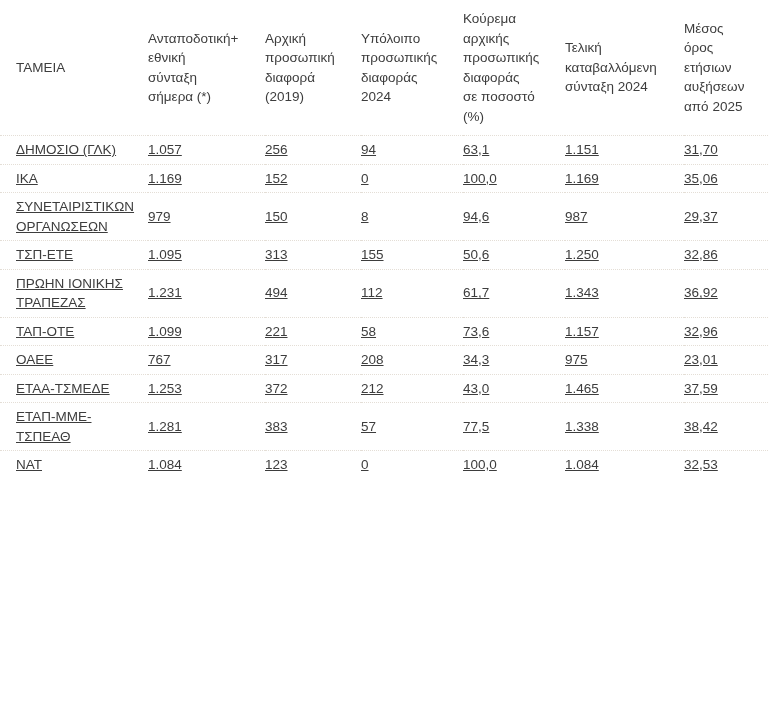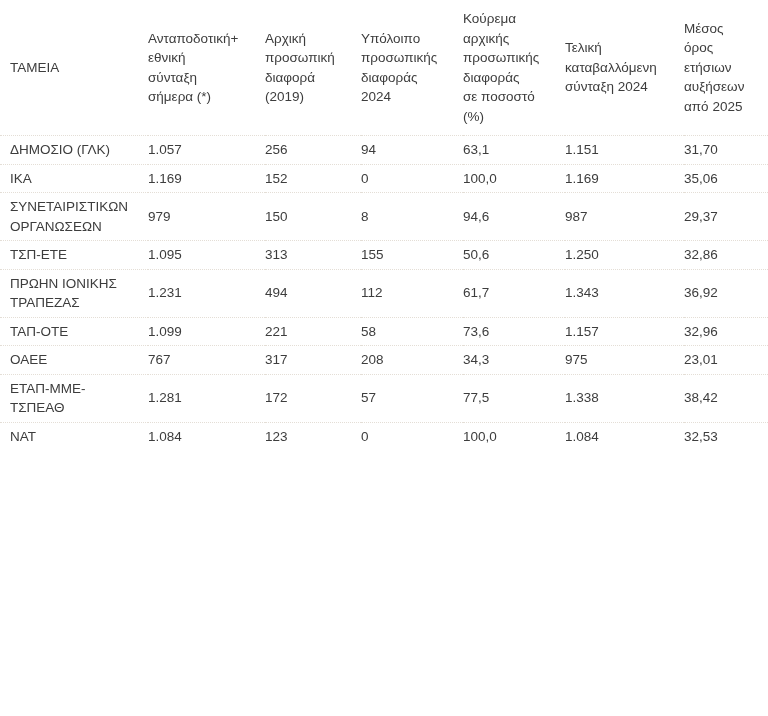--- a/index.html
+++ b/index.html
@@ -34,29 +34,30 @@
   thead th {
     white-space: pre-line;
     padding-top: 9px;
     padding-bottom: 9px;
   }
   thead tr {
     border-bottom: 1px dotted #e4ded6;
   }
   tbody tr {
     border-bottom: 1px dotted #e4ded6;
+    text-decoration: underline;
   }
   tbody tr:last-child {
     border-bottom: none;
   }
   td.fund-name {
     white-space: pre-line;
   }
   .col-first {
-    padding-left: 10px;
+    padding-left: 16px;
   }
 </style>
 </head>
 <body>
 
 <div class="table-wrap">
   <table>
     <colgroup>
       <col style="width:148px">
       <col style="width:117px">
@@ -157,24 +158,33 @@
         <tr>
           <td class="fund-name col-first">ΟΑΕΕ</td>
           <td>767</td>
           <td>317</td>
           <td>208</td>
           <td>34,3</td>
           <td>975</td>
           <td>23,01</td>
         </tr>
         <tr>
+          <td class="fund-name col-first">ΕΤΑΑ-ΤΣΜΕΔΕ</td>
+          <td>1.253</td>
+          <td>372</td>
+          <td>212</td>
+          <td>43,0</td>
+          <td>1.465</td>
+          <td>37,59</td>
+        </tr>
+        <tr>
           <td class="fund-name col-first">ΕΤΑΠ-ΜΜΕ-
 ΤΣΠΕΑΘ</td>
           <td>1.281</td>
-          <td>172</td>
+          <td>383</td>
           <td>57</td>
           <td>77,5</td>
           <td>1.338</td>
           <td>38,42</td>
         </tr>
         <tr>
           <td class="fund-name col-first">ΝΑΤ</td>
           <td>1.084</td>
           <td>123</td>
           <td>0</td>

